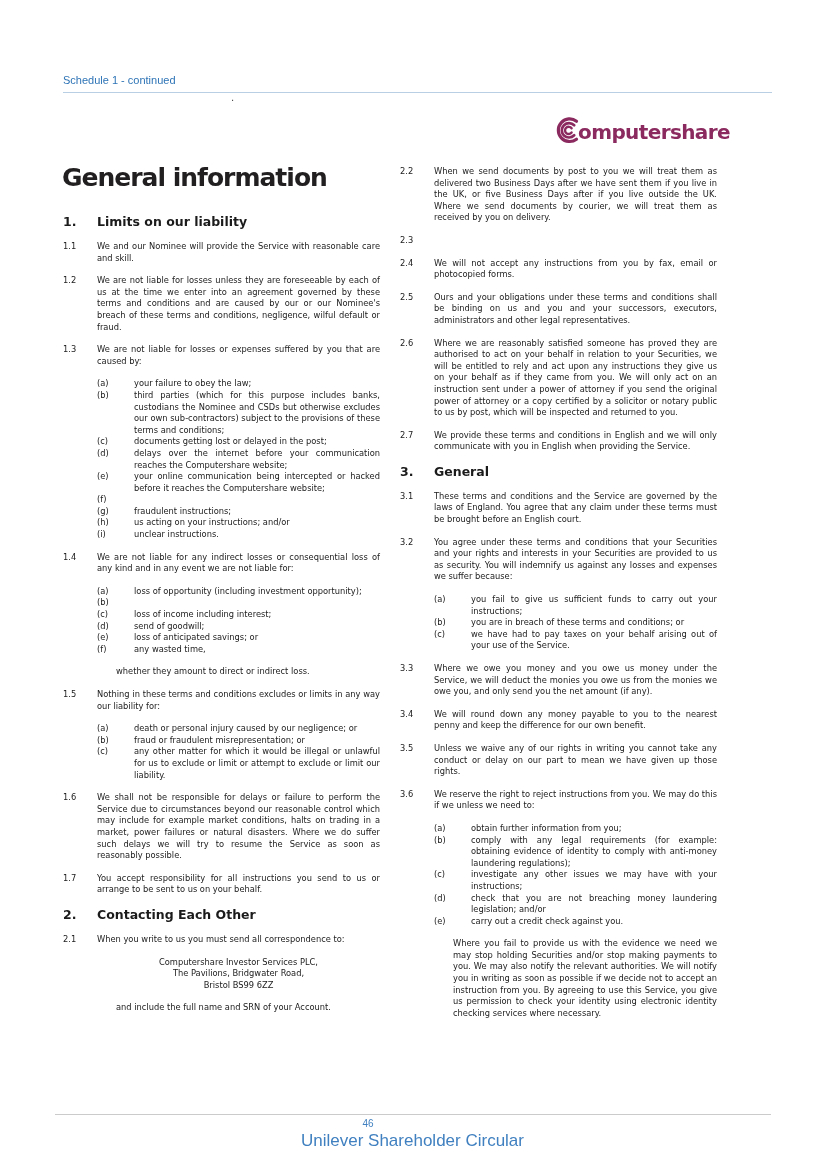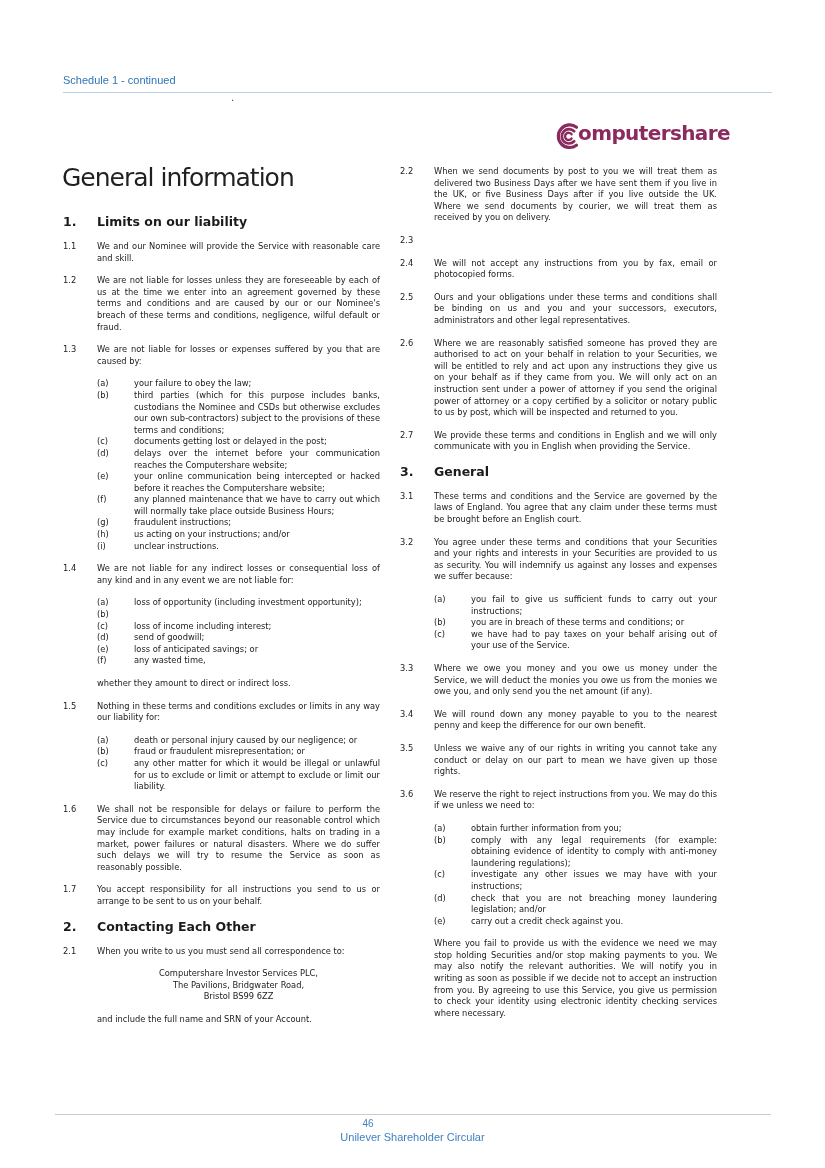--- a/index.html
+++ b/index.html
@@ -7,48 +7,48 @@
     width:825px;height:1168px;background:#ffffff;position:relative;
     font-family:"DejaVu Sans","Liberation Sans",sans-serif;color:#1f1f1f;
     overflow:hidden;
   }
   
   .hdr-label{position:absolute;left:63px;top:74px;font-size:11px;color:#2e74b6;
     font-family:"Liberation Sans",sans-serif;}
   .hdr-rule{position:absolute;left:63px;top:92px;width:709px;height:1px;background:#b9cfe4;}
   .stray-dot{position:absolute;left:231px;top:92px;font-size:10px;color:#444;}
   
-  .logo{position:absolute;top:121px;left:553px;width:165px;display:flex;align-items:flex-start;}
+  .logo{position:absolute;top:115px;left:553px;width:165px;display:flex;align-items:flex-end;}
   .logo-word{font-size:20px;font-weight:bold;color:#8b2a5f;letter-spacing:-0.6px;
     font-family:"DejaVu Sans","Liberation Sans",sans-serif;margin-left:-2px;}
   
-  .doc-title{position:absolute;left:62px;top:163px;font-size:25px;font-weight:normal;
+  .doc-title{position:absolute;left:62px;top:163px;font-size:25px;font-weight:bold;
     color:#221f20;letter-spacing:-1px;}
   
   .col{position:absolute;width:317px;font-size:8.3px;line-height:11.6px;
     text-align:justify;color:#212121;}
   .col-left{left:63px;top:211px;}
   .col-right{left:400px;top:166px;}
   .row{display:flex;margin-bottom:11px;}
   .num{flex:0 0 34px;}
   .ptext{flex:1;}
   .heading-row{font-size:12.5px;line-height:15px;font-weight:bold;color:#1b1b1b;
     margin-top:3px;margin-bottom:12px;text-align:left;}
   .list{margin-left:34px;margin-bottom:11px;}
   .li{display:flex;}
   .ll{flex:0 0 37px;}
   .lt{flex:1;}
-  .note{margin-left:34px;margin-bottom:11px;}
+  .note{margin-left:53px;margin-bottom:11px;}
   .address{margin-left:34px;margin-bottom:11px;text-align:center;}
   
   .ftr-rule{position:absolute;left:55px;top:1114px;width:716px;height:1px;background:#cbcbcb;}
   .ftr-page{position:absolute;left:0;top:1118px;width:736px;text-align:center;
     font-size:10px;color:#4080c0;font-family:"Liberation Sans",sans-serif;}
   .ftr-doc{position:absolute;left:0;top:1131px;width:825px;text-align:center;
-    font-size:11px;color:#4080c0;font-family:"Liberation Sans",sans-serif;}
+    font-size:17px;color:#4080c0;font-family:"Liberation Sans",sans-serif;}
 </style>
 </head>
 <body>
 
 <div class="hdr-label">Schedule 1 - continued</div>
 <div class="hdr-rule"></div>
 <div class="stray-dot">.</div>
 
 <div class="logo">
   <span style="display:inline-block;line-height:0;">
@@ -98,21 +98,20 @@
       <div class="li">
         <span class="ll">(d)</span>
         <div class="lt">delays over the internet before your communication reaches the Computershare website;</div>
       </div>
       <div class="li">
         <span class="ll">(e)</span>
         <div class="lt">your online communication being intercepted or hacked before it reaches the Computershare website;</div>
       </div>
       <div class="li">
         <span class="ll">(f)</span>
-        <div class="lt">any planned maintenance that we have to carry out which will normally take place outside Business Hours;</div>
       </div>
       <div class="li">
         <span class="ll">(g)</span>
         <div class="lt">fraudulent instructions;</div>
       </div>
       <div class="li">
         <span class="ll">(h)</span>
         <div class="lt">us acting on your instructions; and/or</div>
       </div>
       <div class="li">

